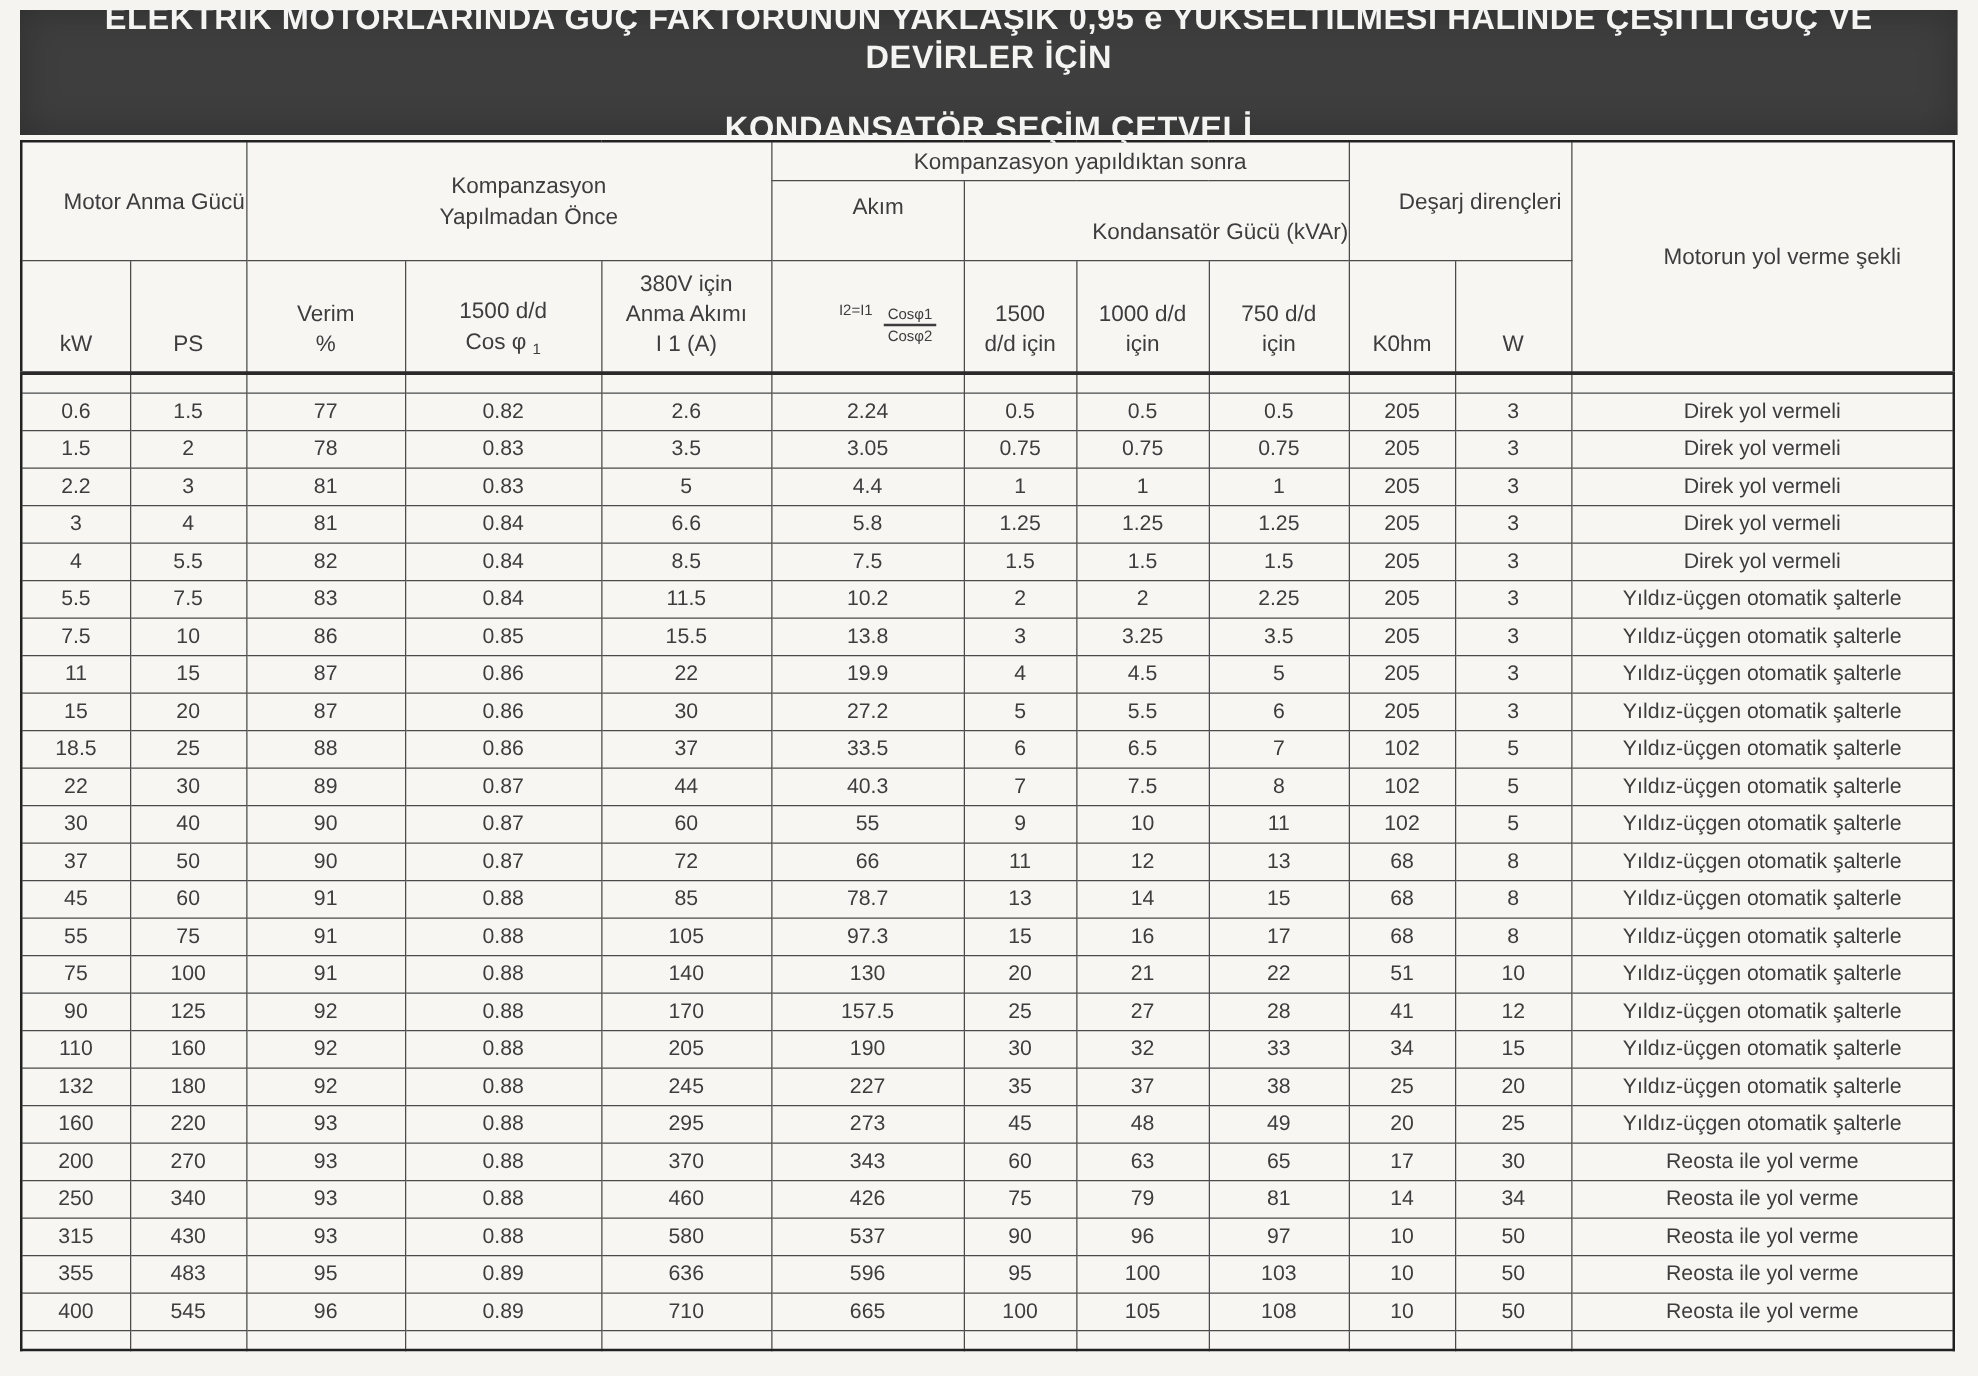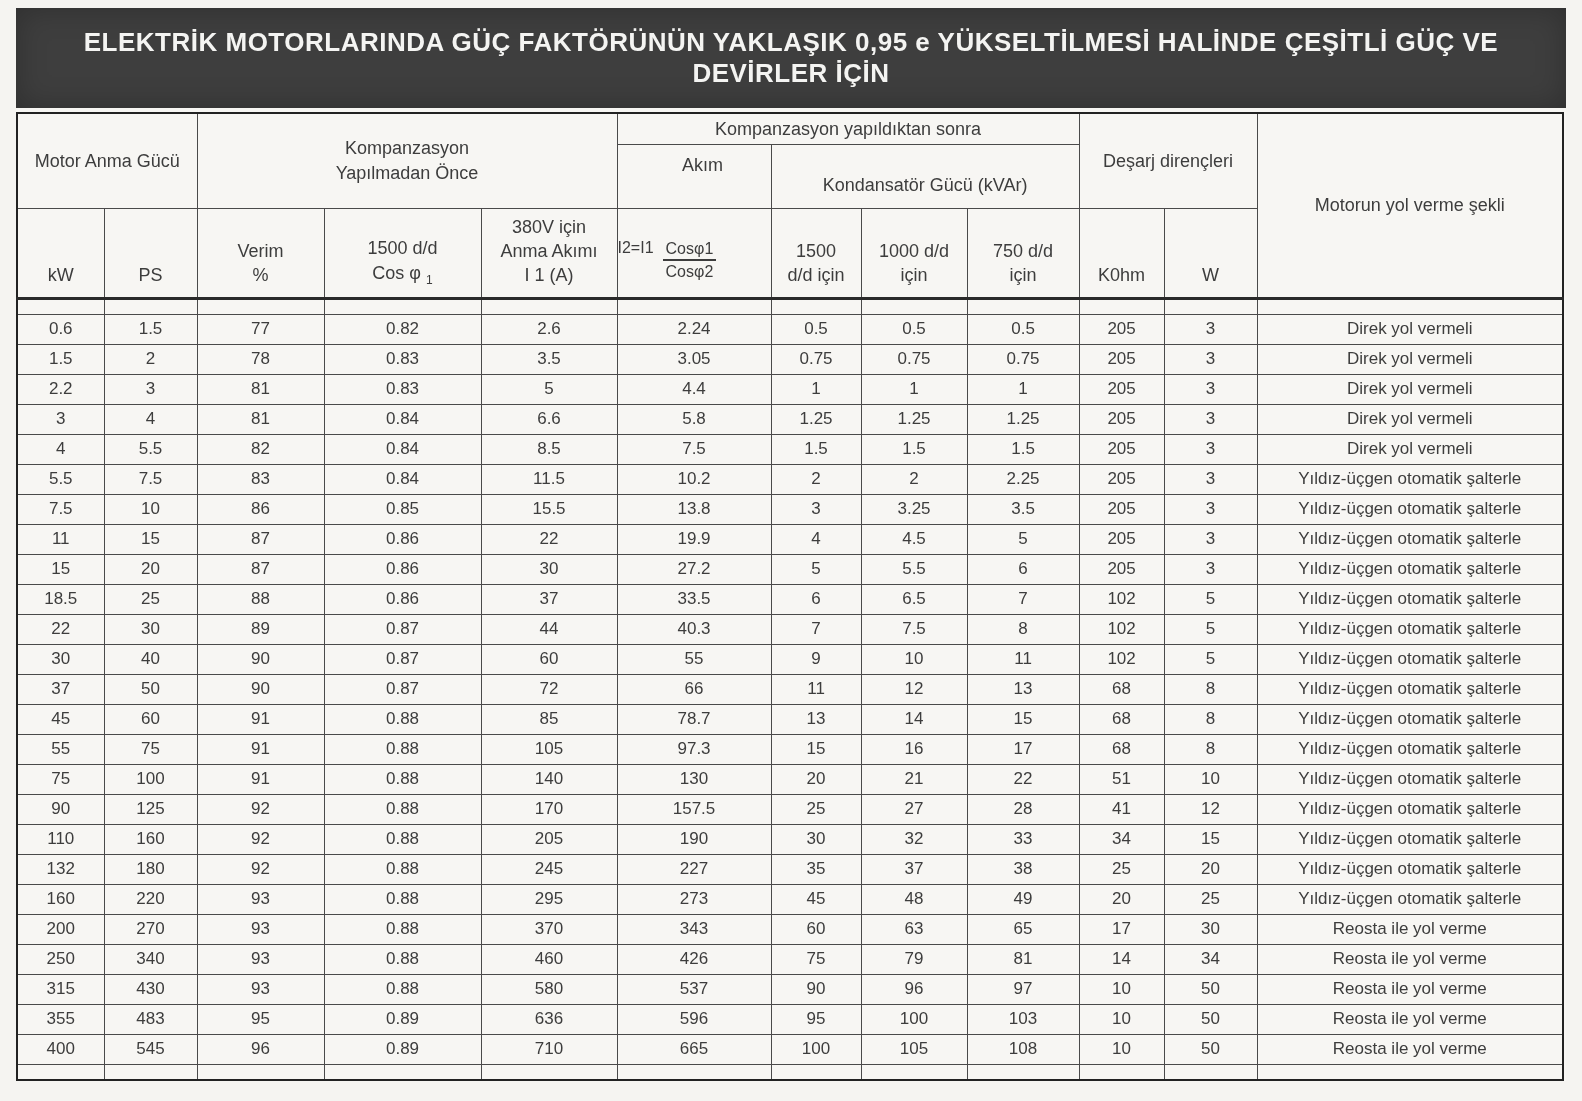--- a/index.html
+++ b/index.html
@@ -44,52 +44,54 @@
     font-weight: normal;
     color: #3d3d3d;
   }
   thead th { font-size: 18px; line-height: 1.35; }
 
   .hrow-a th { height: 31px; vertical-align: middle; }
   .hrow-b th { height: 64px; }
   .hrow-c th { height: 90px; vertical-align: bottom; padding-bottom: 9px; }
   .hrow-c { border-bottom: 3px solid #2a2a2a; }
 
-  th.v-mid   { vertical-align: middle; }
+  th.v-mid   { vertical-align: middle; padding-left: 32px; }
   th.v-top   { vertical-align: top; padding-top: 8px; padding-left: 17px; }
-  th.v-bot   { vertical-align: bottom; padding-bottom: 10px; }
+  th.v-bot   { vertical-align: bottom; padding-bottom: 10px; text-align: right; }
   th.dash-l  { border-left: 1px dashed #4a4a4a; }
 
   .ln { display: block; }
   sub { font-size: 12px; }
 
   .formula {
     display: flex;
     align-items: center;
+    justify-content: center;
     gap: 9px;
-    font-size: 16px;
+    font-size: 12px;
   }
   .frac { display: inline-flex; flex-direction: column; line-height: 1.2; margin-top: 24px; }
   .frac .num { border-bottom: 2px solid #3d3d3d; padding: 0 3px 1px; }
   .frac .den { padding-top: 1px; }
 
   tbody td { font-size: 17px; }
   .spacer-row td { height: 16px; }
   .data-row td { height: 30px; }
 
   
   .sheet, table { background-color: #f7f6f3; }
 </style>
 </head>
 <body>
 
 <div class="sheet">
 
   <div class="title-bar">
     <div>ELEKTRİK MOTORLARINDA GÜÇ FAKTÖRÜNÜN YAKLAŞIK 0,95 e YÜKSELTİLMESİ HALİNDE ÇEŞİTLİ GÜÇ VE DEVİRLER İÇİN</div>
+    <div>KONDANSATÖR SEÇİM ÇETVELİ</div>
   </div>
 
   <table>
     <colgroup>
       <col style="width:87px">
         <col style="width:93px">
         <col style="width:127px">
       <col style="width:157px">
         <col style="width:136px">
         <col style="width:154px">

